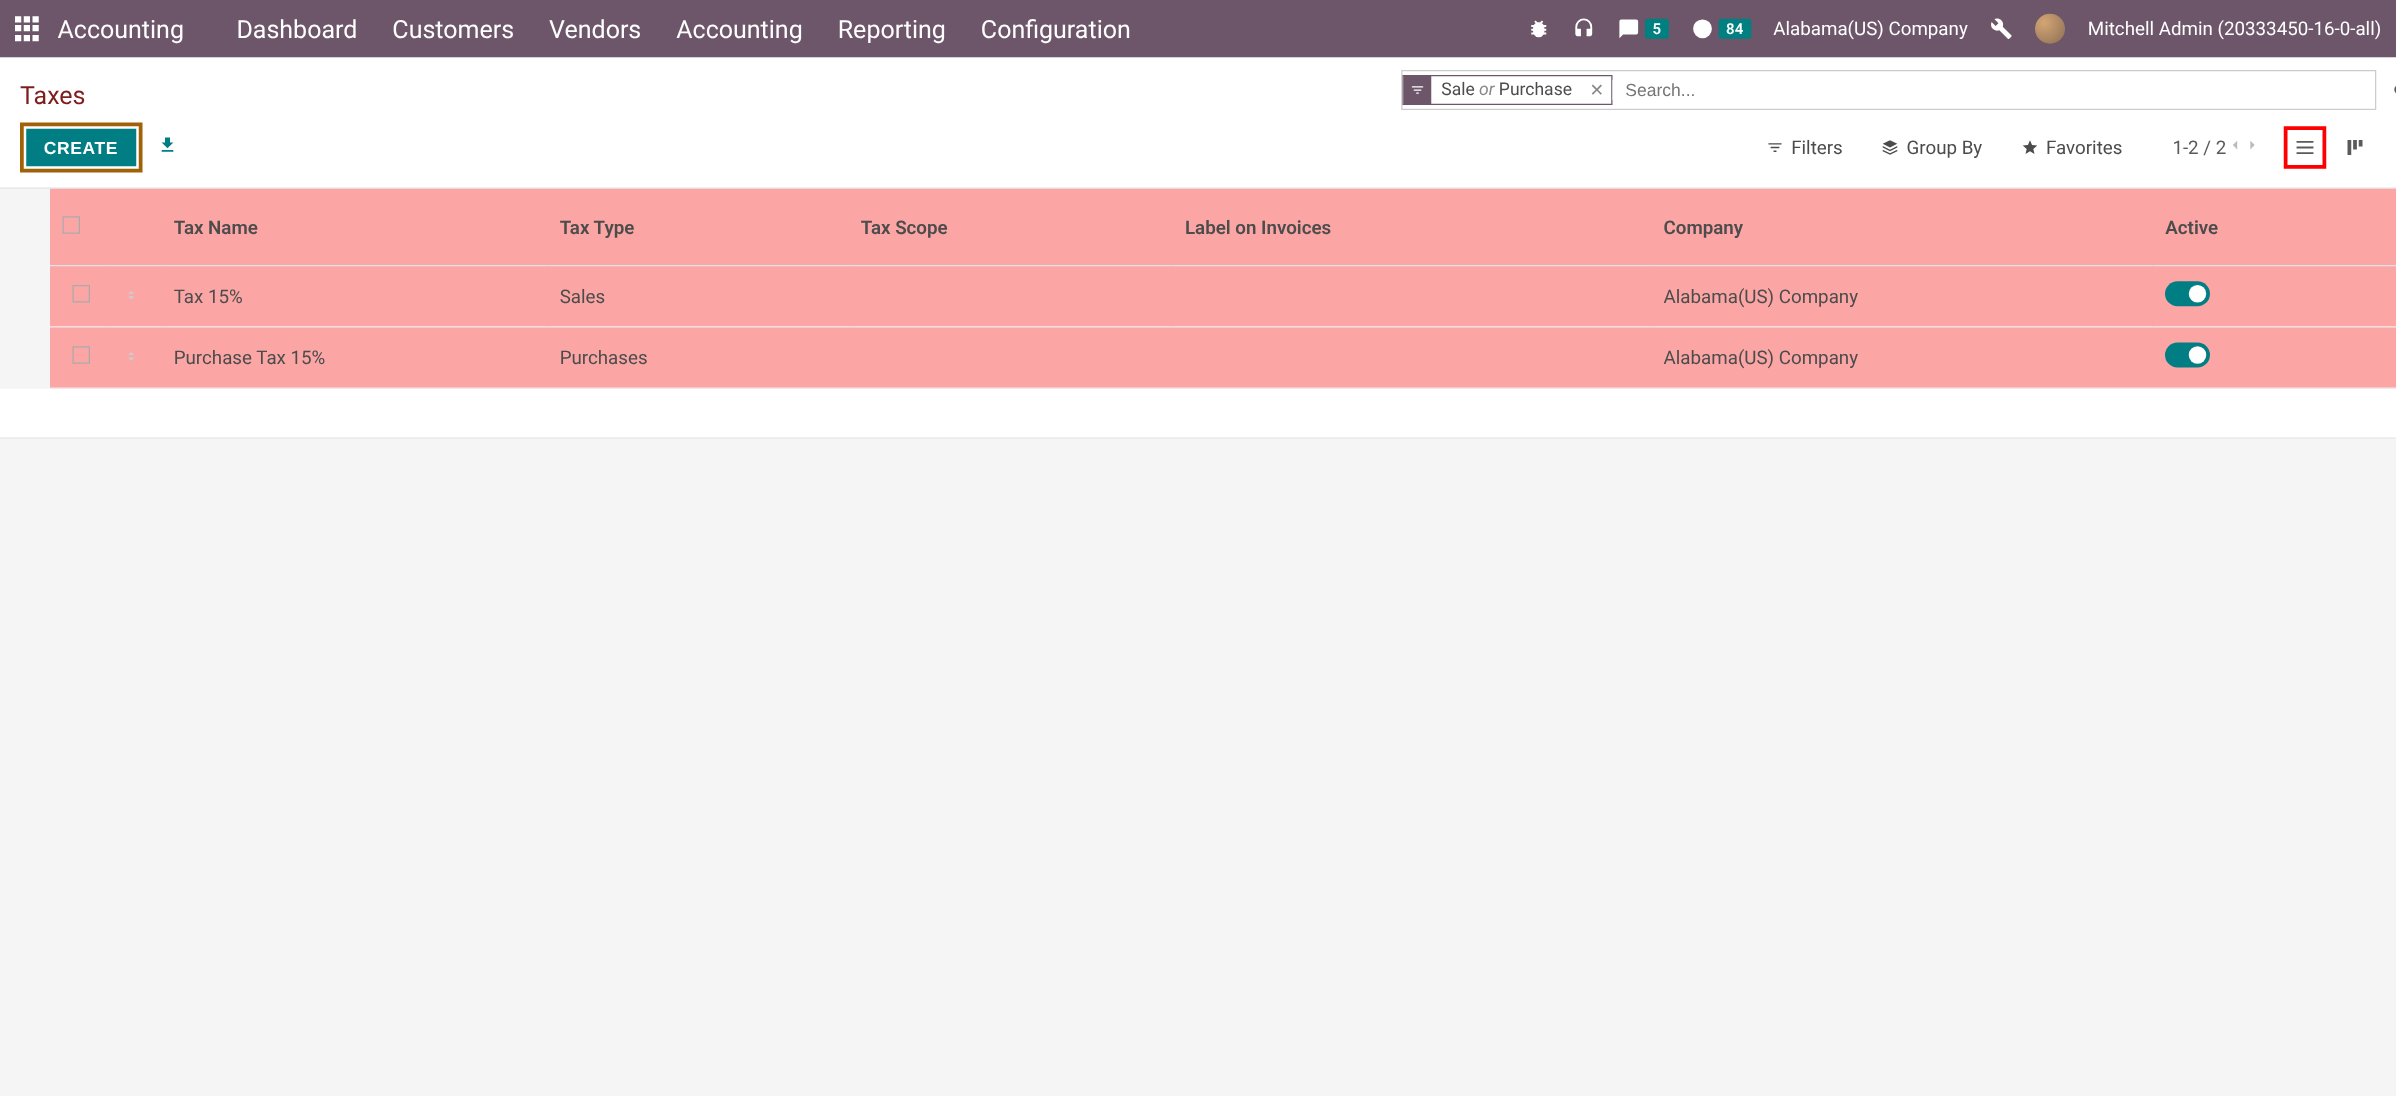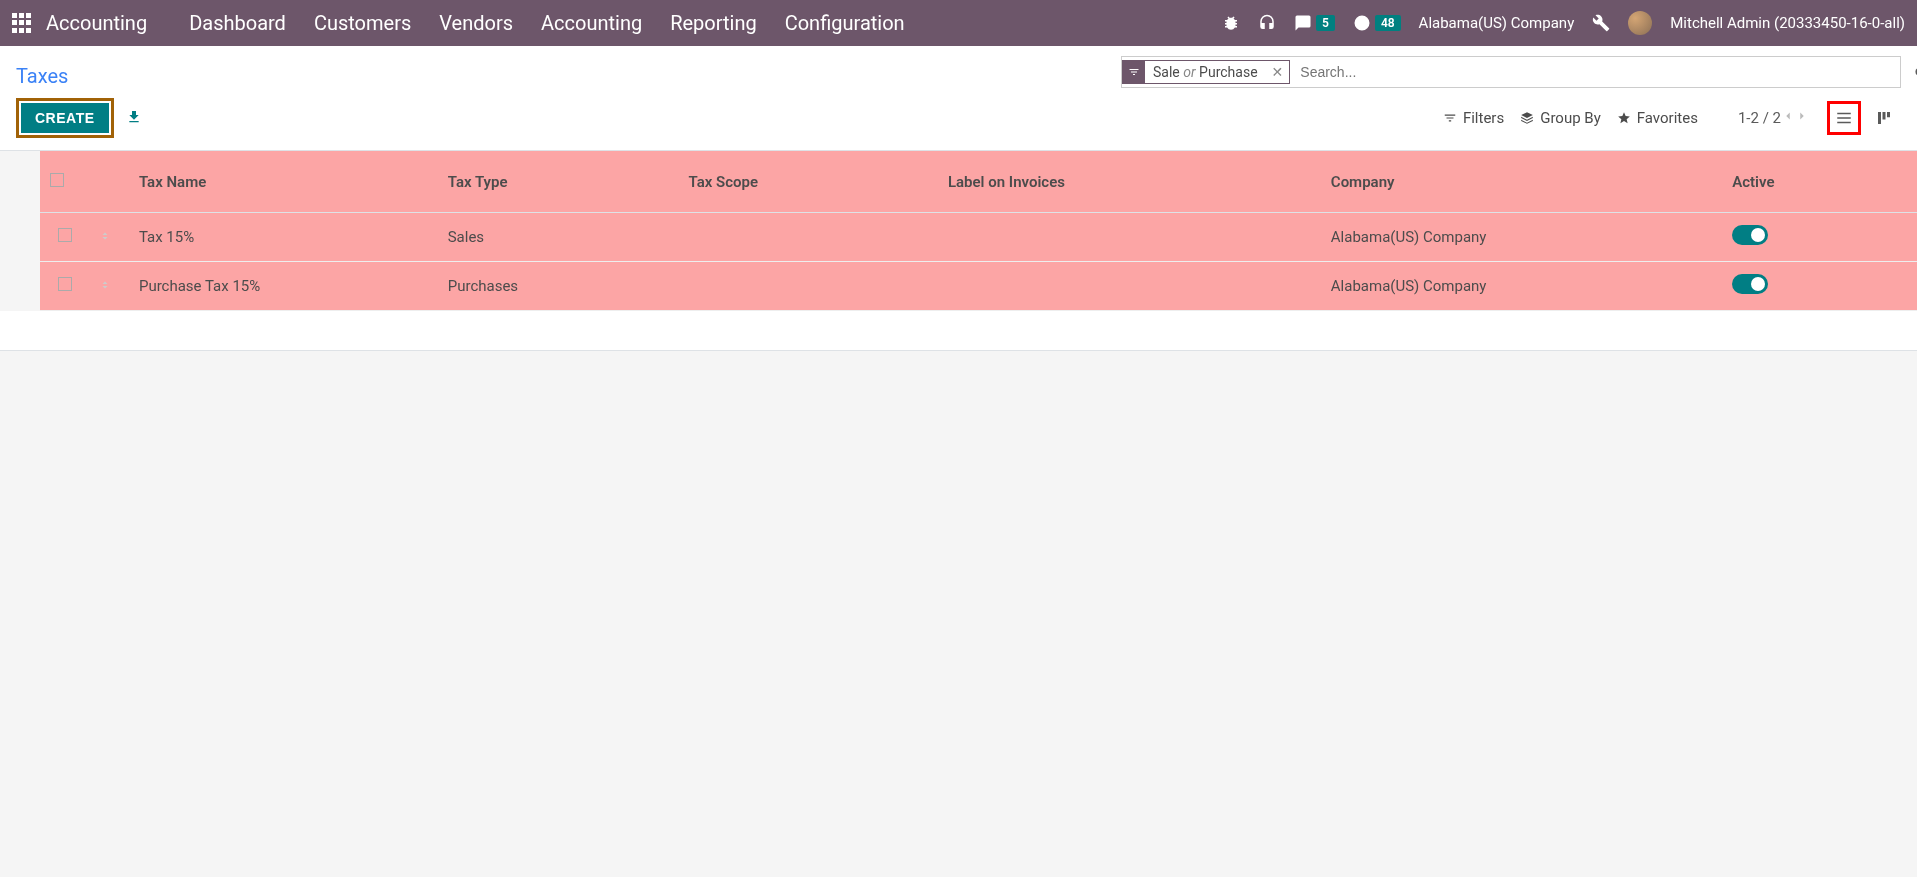--- a/index.html
+++ b/index.html
@@ -14,40 +14,40 @@
 .systray { display: flex; align-items: center; gap: 18px; }
 .systray .ico { width: 18px; height: 18px; fill: #fff; cursor: pointer; }
 .badge-group { display: flex; align-items: center; gap: 4px; cursor: pointer; }
 .badge { background: #008080; color: #fff; font-size: 12px; padding: 1px 6px; border-radius: 2px; font-weight: 600; }
 .company-label { color: #fff; font-size: 15px; cursor: pointer; }
 .avatar { width: 24px; height: 24px; border-radius: 50%; background: radial-gradient(circle at 30% 30%, #d4a574, #8b6f55); cursor: pointer; }
 .user-label { color: #fff; font-size: 15px; cursor: pointer; }
 
 .controlpanel { background: #fff; border-bottom: 1px solid #dee2e6; }
 .cp-top { display: flex; align-items: flex-end; padding: 10px 16px 0 16px; gap: 20px; }
-.breadcrumb-title { font-size: 20px; color: #3b82f6; }
+.breadcrumb-title { font-size: 20px; color: #7f1d1d; }
 .searchbox-wrap { margin-left: auto; position: relative; width: 780px; }
 .searchbox { display: flex; align-items: center; border: 1px solid #ccc; height: 32px; padding-right: 8px; }
 .facet { display: flex; align-items: center; border: 1px solid #6d566a; height: 24px; margin-left: 0; }
 .facet-icon { background: #6d566a; width: 22px; height: 24px; display: flex; align-items: center; justify-content: center; }
 .facet-icon svg { width: 12px; height: 12px; fill: #fff; }
 .facet-text { padding: 0 8px; font-size: 14px; color: #4c4c4c; }
 .facet-text .or { font-style: italic; color: #888; }
 .facet-remove { cursor: pointer; padding: 0 6px; color: #888; font-size: 14px; }
 .search-input { flex: 1; border: none; outline: none; height: 16px; padding-left: 10px; font-size: 14px; }
 .search-glass { position: absolute; right: -34px; top: 4px; cursor: pointer; }
 .search-glass svg { width: 20px; height: 20px; fill: #5a5a5a; }
 
 .cp-bottom { display: flex; align-items: center; padding: 10px 16px 12px 16px; }
 .cp-left { display: flex; align-items: center; gap: 12px; }
 .create-wrap { border: 3px solid #a16207; padding: 2px; display: inline-block; }
 .btn-create { background: #017e84; color: #fff; border: none; padding: 7px 14px; font-weight: 700; font-size: 14px; letter-spacing: 0.5px; cursor: pointer; }
 .import-icon { cursor: pointer; }
 .import-icon svg { width: 16px; height: 16px; fill: #017e84; }
-.cp-mid { margin-left: auto; display: flex; gap: 16px; margin-right: 40px; align-items: flex-end; }
+.cp-mid { margin-left: auto; display: flex; gap: 31px; margin-right: 40px; align-items: flex-end; }
 .facet-btn { display: flex; align-items: center; gap: 6px; cursor: pointer; color: #4c4c4c; font-size: 15px; }
 .facet-btn svg { width: 14px; height: 14px; fill: #4c4c4c; }
 .cp-right { display: flex; align-items: center; gap: 18px; }
 .pager { display: flex; align-items: center; color: #5a5a5a; font-size: 15px;}
 .pager-arrow { cursor: pointer; color: #bbb; }
 .pager-arrow svg { width: 14px; height: 14px; fill: #bbb; }
 .view-switch { display: flex; gap: 6px; align-items: center; }
 .view-btn { width: 34px; height: 34px; display: flex; align-items: center; justify-content: center; cursor: pointer; }
 .view-btn svg { width: 18px; height: 18px; fill: #5a5a5a; }
 .view-btn.active-highlight { border: 3px solid #ff0000; }
@@ -107,21 +107,21 @@
     <div class="badge-group">
       <svg class="ico" viewBox="0 0 24 24">
           <path d="M20 2H4a2 2 0 00-2 2v18l4-4h14a2 2 0 002-2V4a2 2 0 00-2-2z"></path>
         </svg>
       <span class="badge">5</span>
     </div>
     <div class="badge-group">
       <svg class="ico" viewBox="0 0 24 24">
           <path d="M12 2a10 10 0 100 20 10 10 0 000-20zm1 11h5v-2h-4V6h-2v7h1z"></path>
         </svg>
-      <span class="badge">48</span>
+      <span class="badge">84</span>
     </div>
     <span class="company-label">Alabama(US) Company</span>
     <svg class="ico" viewBox="0 0 24 24">
         <path d="M22.7 19l-9.1-9.1c.9-2.3.4-5-1.5-6.9-2-2-5-2.4-7.4-1.3l4.3 4.3-3 3-4.3-4.3C.6 7.1 1 10.1 3 12.1c1.9 1.9 4.6 2.4 6.9 1.5l9.1 9.1c.4.4 1 .4 1.4 0l2.3-2.3c.5-.4.5-1.1 0-1.4z"></path>
       </svg>
     <div class="avatar"></div>
     <span class="user-label">Mitchell Admin (20333450-16-0-all)</span>
   </div>
 </div>
 

